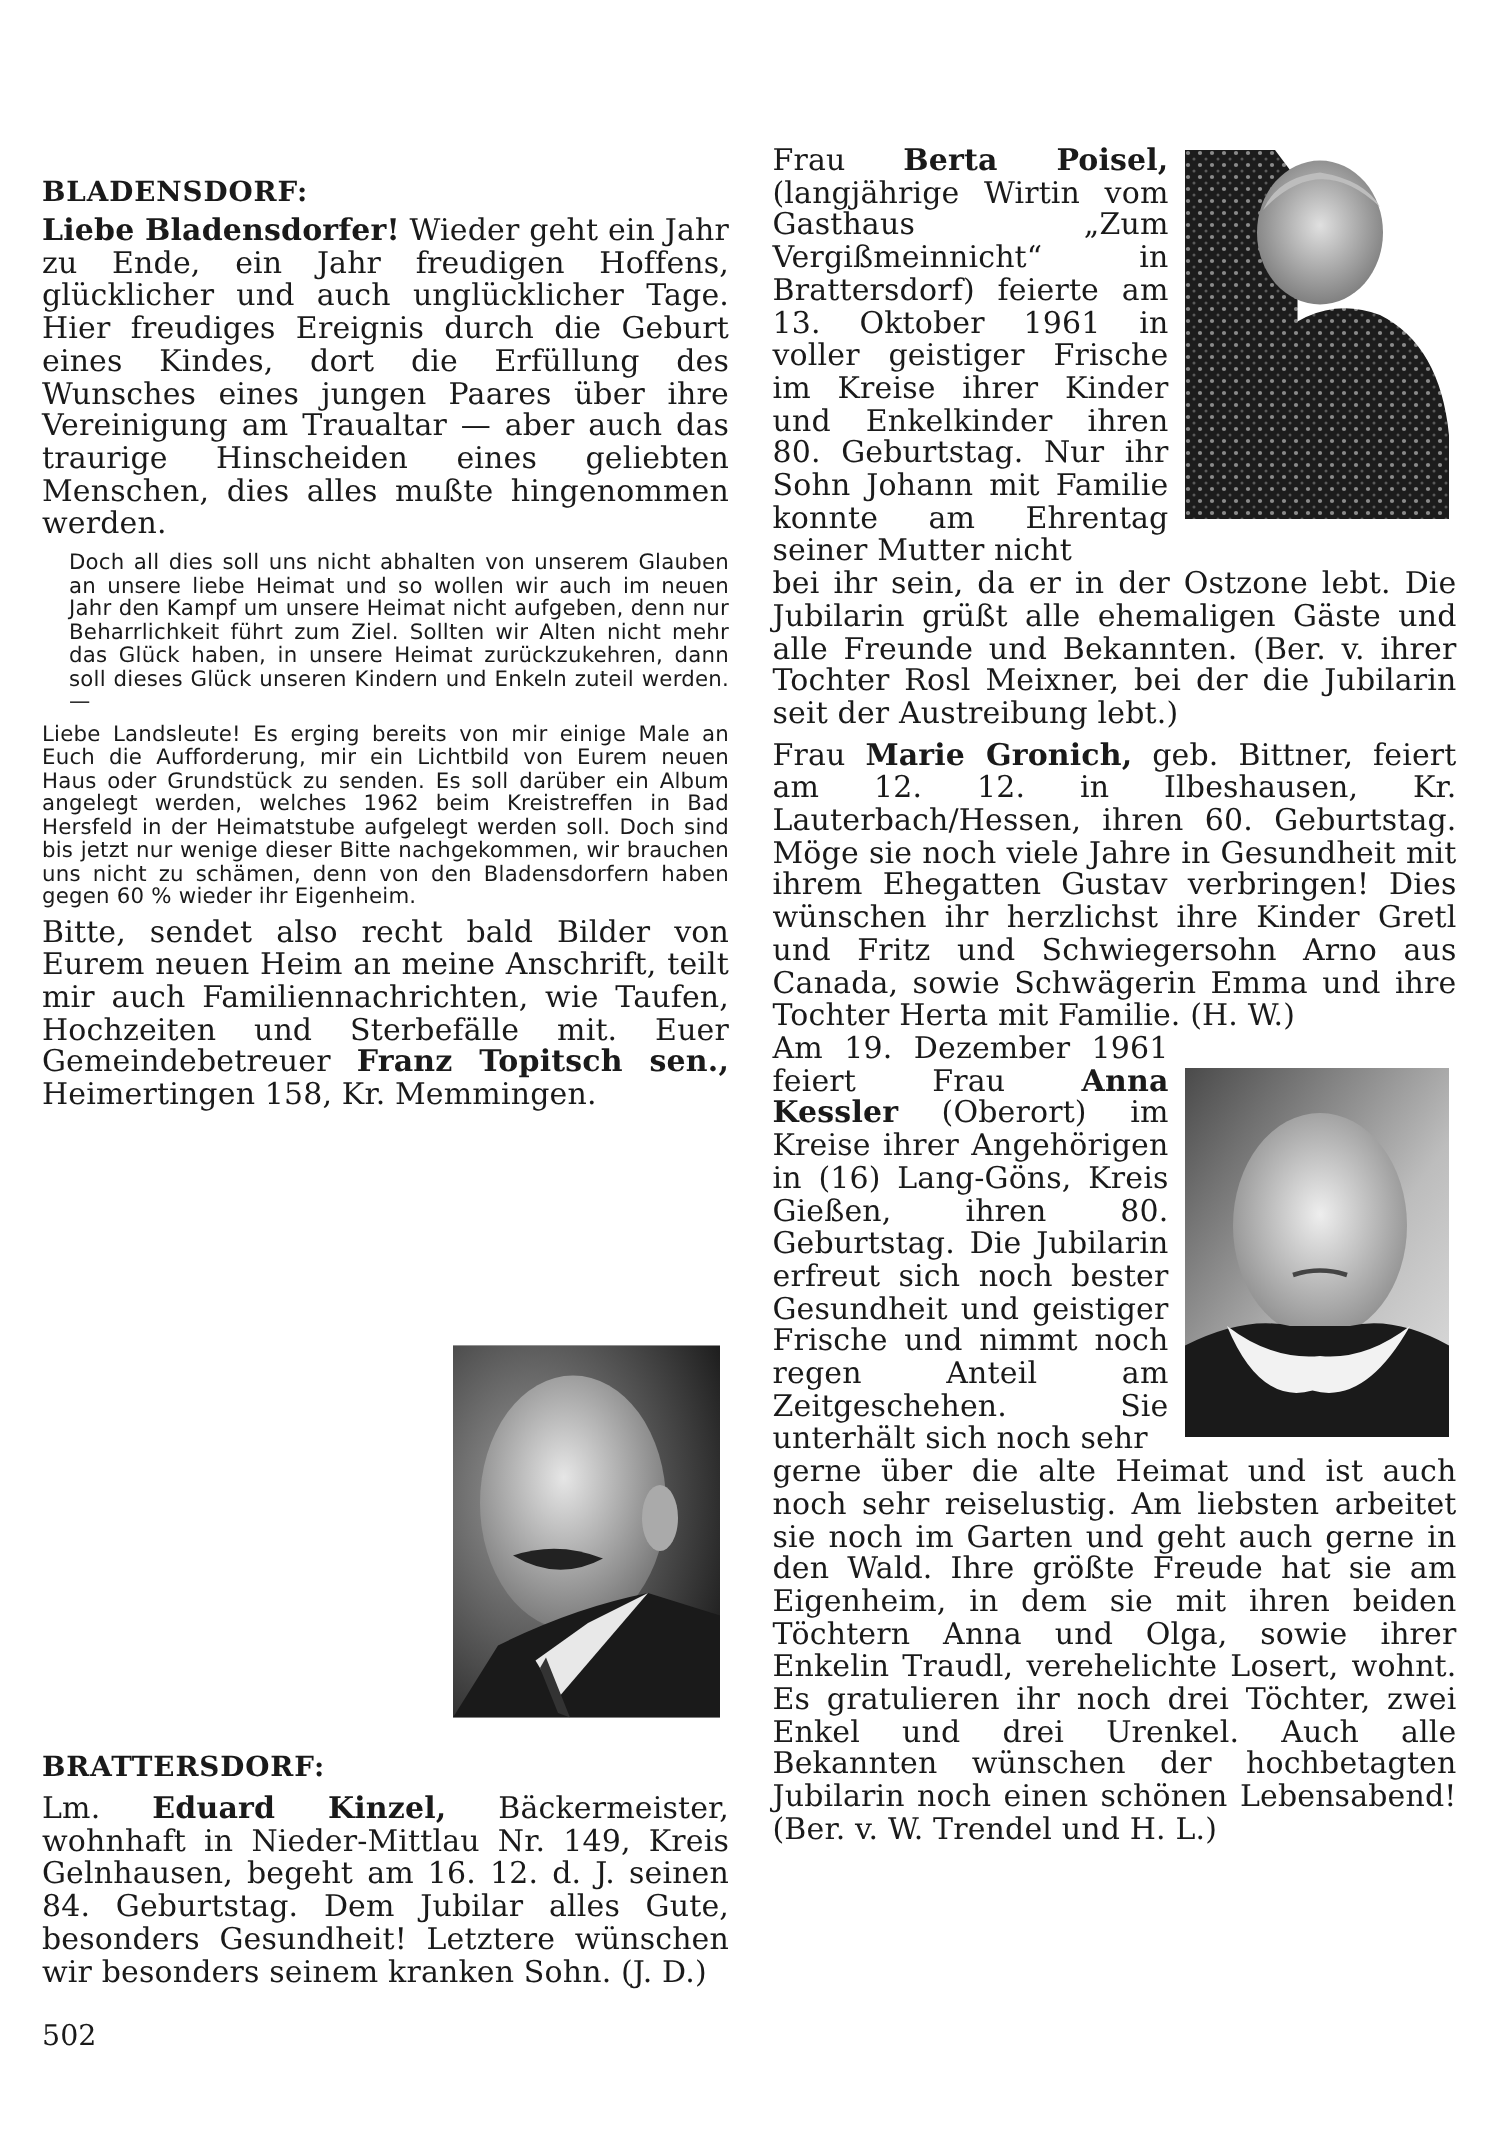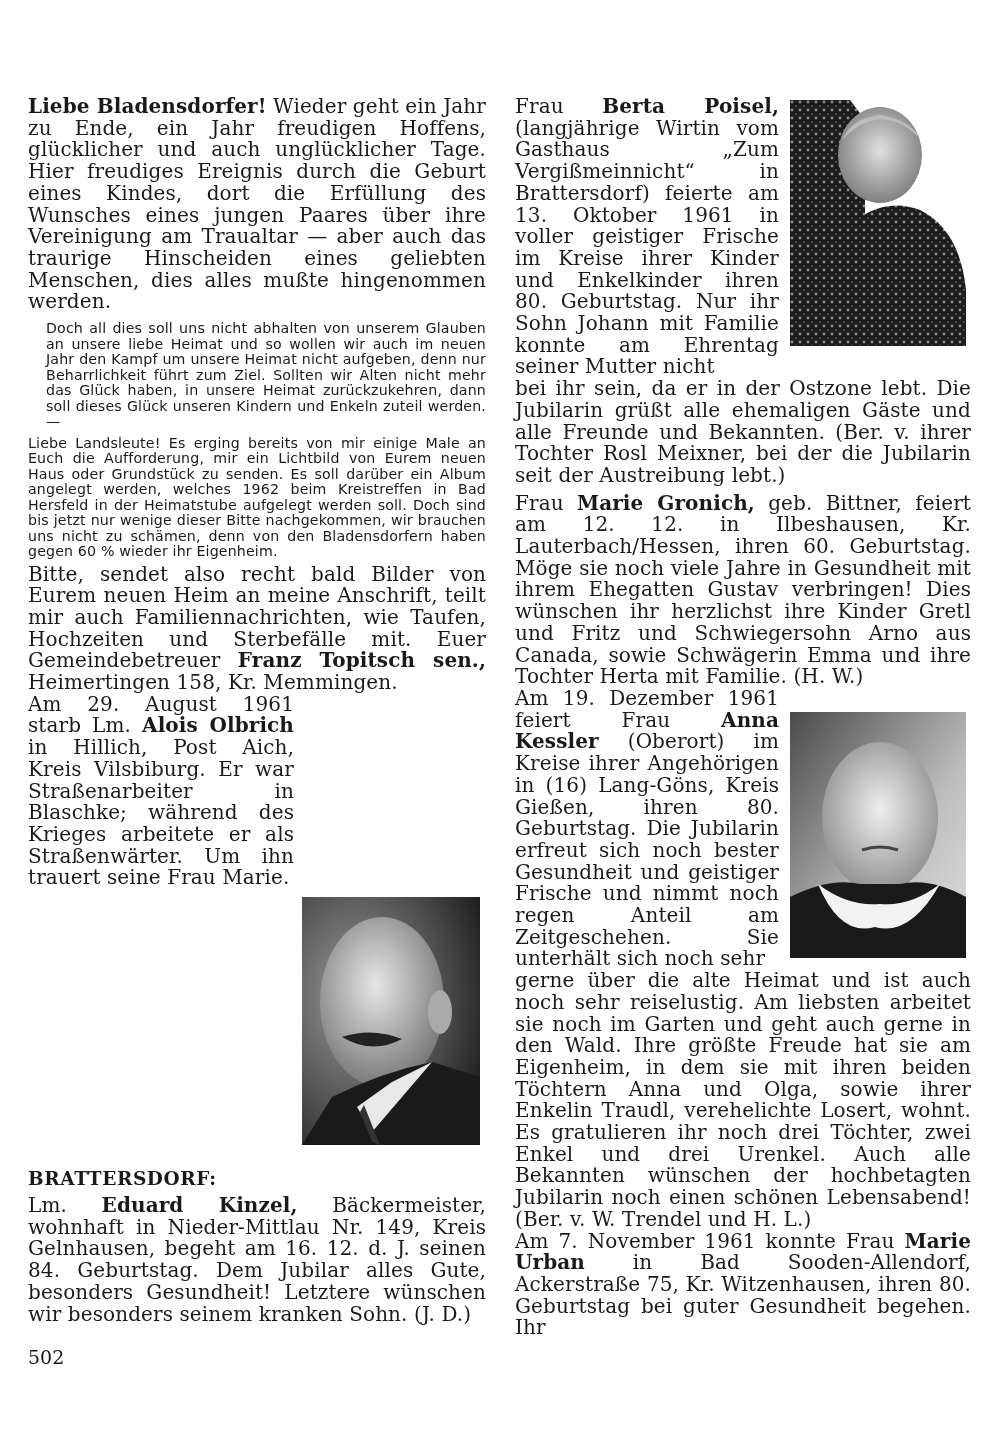--- a/index.html
+++ b/index.html
@@ -14,32 +14,30 @@
           letter-spacing: 0.6px; margin: 0; }
   b { font-weight: bold; }
   .photo { position: absolute; overflow: hidden; background: #3a3a3a; }
   .pagenum { position: absolute; font-family: "DejaVu Serif", "Liberation Serif", serif; font-size: 19px; }
 </style>
 </head>
 <body>
 
 <div class="col" style="left:28px; top:96px; width:458px;">
 
+  <h2 class="head" style="margin-top:22px; margin-bottom:4px;">BLADENSDORF:</h2>
   <p class="body">
     <b>Liebe Bladensdorfer!</b><span> Wieder geht ein Jahr zu Ende, ein Jahr freudigen Hoffens, glücklicher und auch unglücklicher Tage. Hier freudiges Ereignis durch die Geburt eines Kindes, dort die Erfüllung des Wunsches eines jungen Paares über ihre Vereinigung am Traualtar — aber auch das traurige Hinscheiden eines geliebten Menschen, dies alles mußte hingenommen werden.</span>
   </p>
   <p class="small" style="margin-top:8px;margin-left:18px;">Doch all dies soll uns nicht abhalten von unserem Glauben an unsere liebe Heimat und so wollen wir auch im neuen Jahr den Kampf um unsere Heimat nicht aufgeben, denn nur Beharrlichkeit führt zum Ziel. Sollten wir Alten nicht mehr das Glück haben, in unsere Heimat zurückzukehren, dann soll dieses Glück unseren Kindern und Enkeln zuteil werden. —</p>
   <p class="small" style="margin-top:6px;">Liebe Landsleute! Es erging bereits von mir einige Male an Euch die Aufforderung, mir ein Lichtbild von Eurem neuen Haus oder Grundstück zu senden. Es soll darüber ein Album angelegt werden, welches 1962 beim Kreistreffen in Bad Hersfeld in der Heimatstube aufgelegt werden soll. Doch sind bis jetzt nur wenige dieser Bitte nachgekommen, wir brauchen uns nicht zu schämen, denn von den Bladensdorfern haben gegen 60 % wieder ihr Eigenheim.</p>
   <p class="body" style="margin-top:4px;">
     <span>Bitte, sendet also recht bald Bilder von Eurem neuen Heim an meine Anschrift, teilt mir auch Familiennachrichten, wie Taufen, Hochzeiten und Sterbefälle mit. Euer Gemeindebetreuer </span><b>Franz Topitsch sen.,</b><span> Heimertingen 158, Kr. Memmingen.</span>
   </p>
 
-  <p class="body" style="width:266px;">
-    <span>Am 29. August 1961 starb Lm. </span><b>Alois Olbrich</b><span> in Hillich, Post Aich, Kreis Vilsbiburg. Er war Straßenarbeiter in Blaschke; während des Krieges arbeitete er als Straßenwärter. Um ihn trauert seine Frau Marie.</span>
-  </p>
 </div>
 
 <div class="col" style="left:28px; top:1168px; width:458px;">
   <h2 class="head" style="margin-bottom:6px;">BRATTERSDORF:</h2>
   <p class="body">
     <span>Lm. </span><b>Eduard Kinzel,</b><span> Bäckermeister, wohnhaft in Nieder-Mittlau Nr. 149, Kreis Gelnhausen, begeht am 16. 12. d. J. seinen 84. Geburtstag. Dem Jubilar alles Gute, besonders Gesundheit! Letztere wünschen wir besonders seinem kranken Sohn. (J. D.)</span>
   </p>
 </div>
 
 <div class="photo" style="left:302px; top:897px; width:178px; height:248px;">
@@ -74,23 +72,20 @@
 
   <p class="body" style="margin-top:6px;">
     <span>Frau </span><b>Marie Gronich,</b><span> geb. Bittner, feiert am 12. 12. in Ilbeshausen, Kr. Lauterbach/Hessen, ihren 60. Geburtstag. Möge sie noch viele Jahre in Gesundheit mit ihrem Ehegatten Gustav verbringen! Dies wünschen ihr herzlichst ihre Kinder Gretl und Fritz und Schwiegersohn Arno aus Canada, sowie Schwägerin Emma und ihre Tochter Herta mit Familie. (H. W.)</span>
   </p>
 
   <p class="body" style="width:264px;">
     <span>Am 19. Dezember 1961 feiert Frau </span><b>Anna Kessler</b><span> (Oberort) im Kreise ihrer Angehörigen in (16) Lang-Göns, Kreis Gießen, ihren 80. Geburtstag. Die Jubilarin erfreut sich noch bester Gesundheit und geistiger Frische und nimmt noch regen Anteil am Zeitgeschehen. Sie unterhält sich noch sehr</span>
   </p>
   <p class="body">gerne über die alte Heimat und ist auch noch sehr reiselustig. Am liebsten arbeitet sie noch im Garten und geht auch gerne in den Wald. Ihre größte Freude hat sie am Eigenheim, in dem sie mit ihren beiden Töchtern Anna und Olga, sowie ihrer Enkelin Traudl, verehelichte Losert, wohnt. Es gratulieren ihr noch drei Töchter, zwei Enkel und drei Urenkel. Auch alle Bekannten wünschen der hochbetagten Jubilarin noch einen schönen Lebensabend! (Ber. v. W. Trendel und H. L.)</p>
 
-  <p class="body">
-    <span>Am 7. November 1961 konnte Frau </span><b>Marie Urban</b><span> in Bad Sooden-Allendorf, Ackerstraße 75, Kr. Witzenhausen, ihren 80. Geburtstag bei guter Gesundheit begehen. Ihr</span>
-  </p>
 </div>
 
 <div class="photo" style="left:790px; top:100px; width:176px; height:246px; background:#ffffff;">
   <svg width="176" height="246" viewBox="0 0 176 246">
     <defs>
       <radialGradient id="face2" cx="50%" cy="45%" r="60%">
           <stop offset="0" stop-color="#e0e0e0"></stop>
           <stop offset="1" stop-color="#777"></stop>
         </radialGradient>
       <pattern id="dots" width="8" height="8" patternUnits="userSpaceOnUse">

